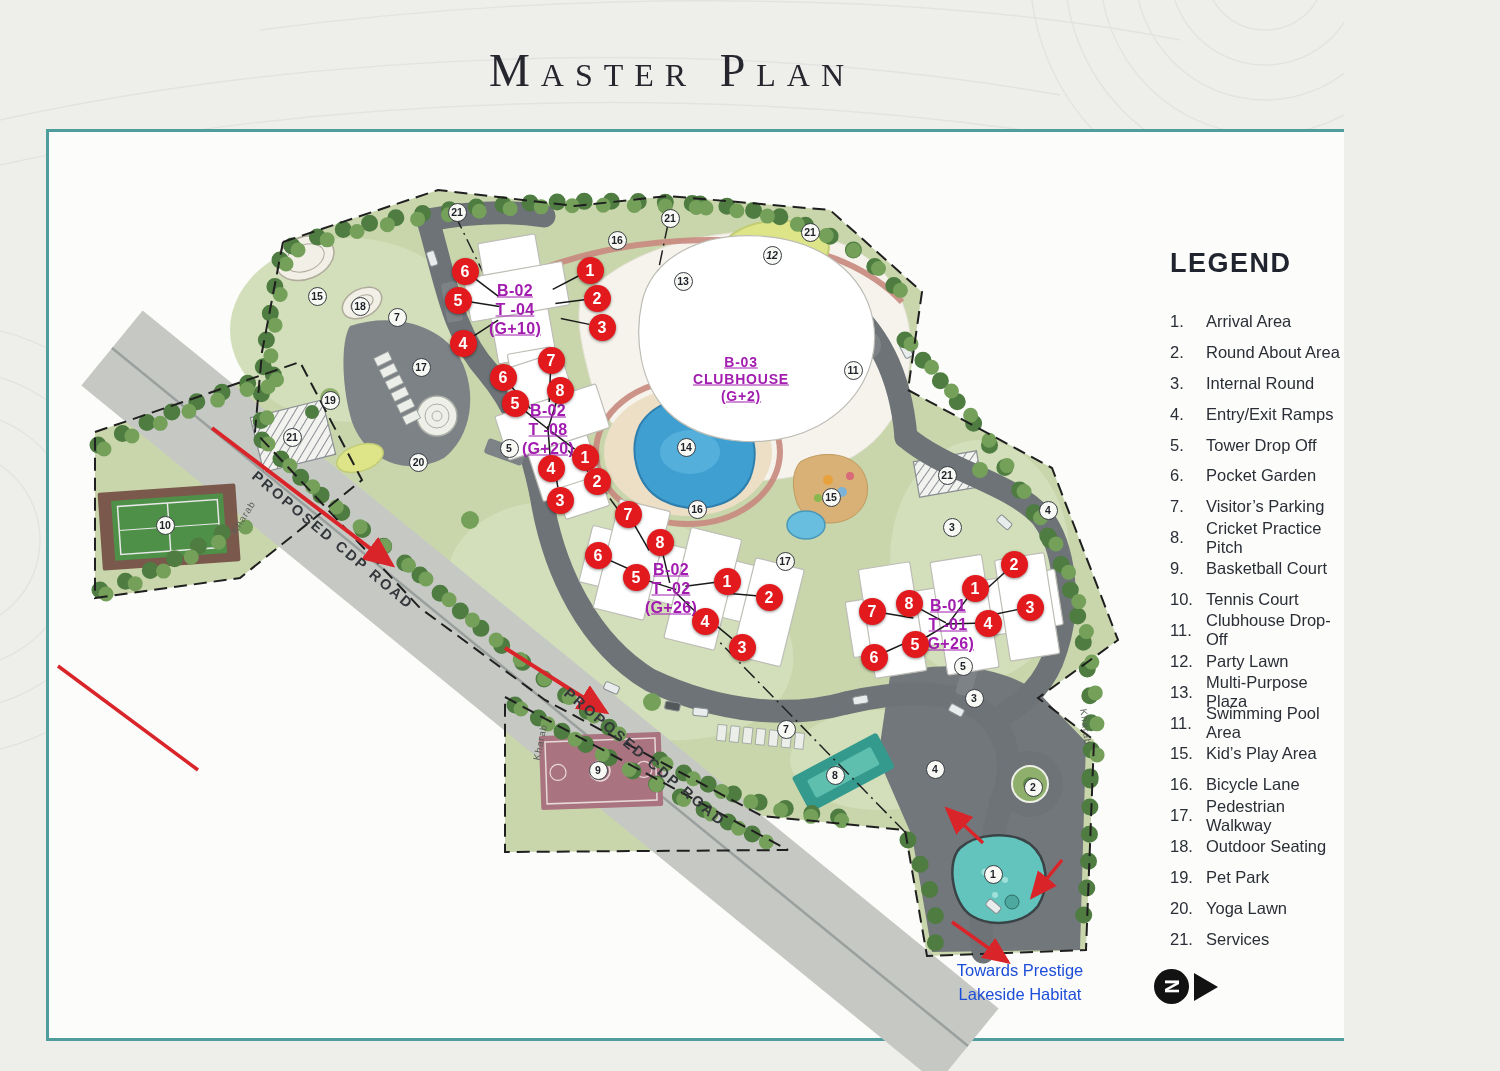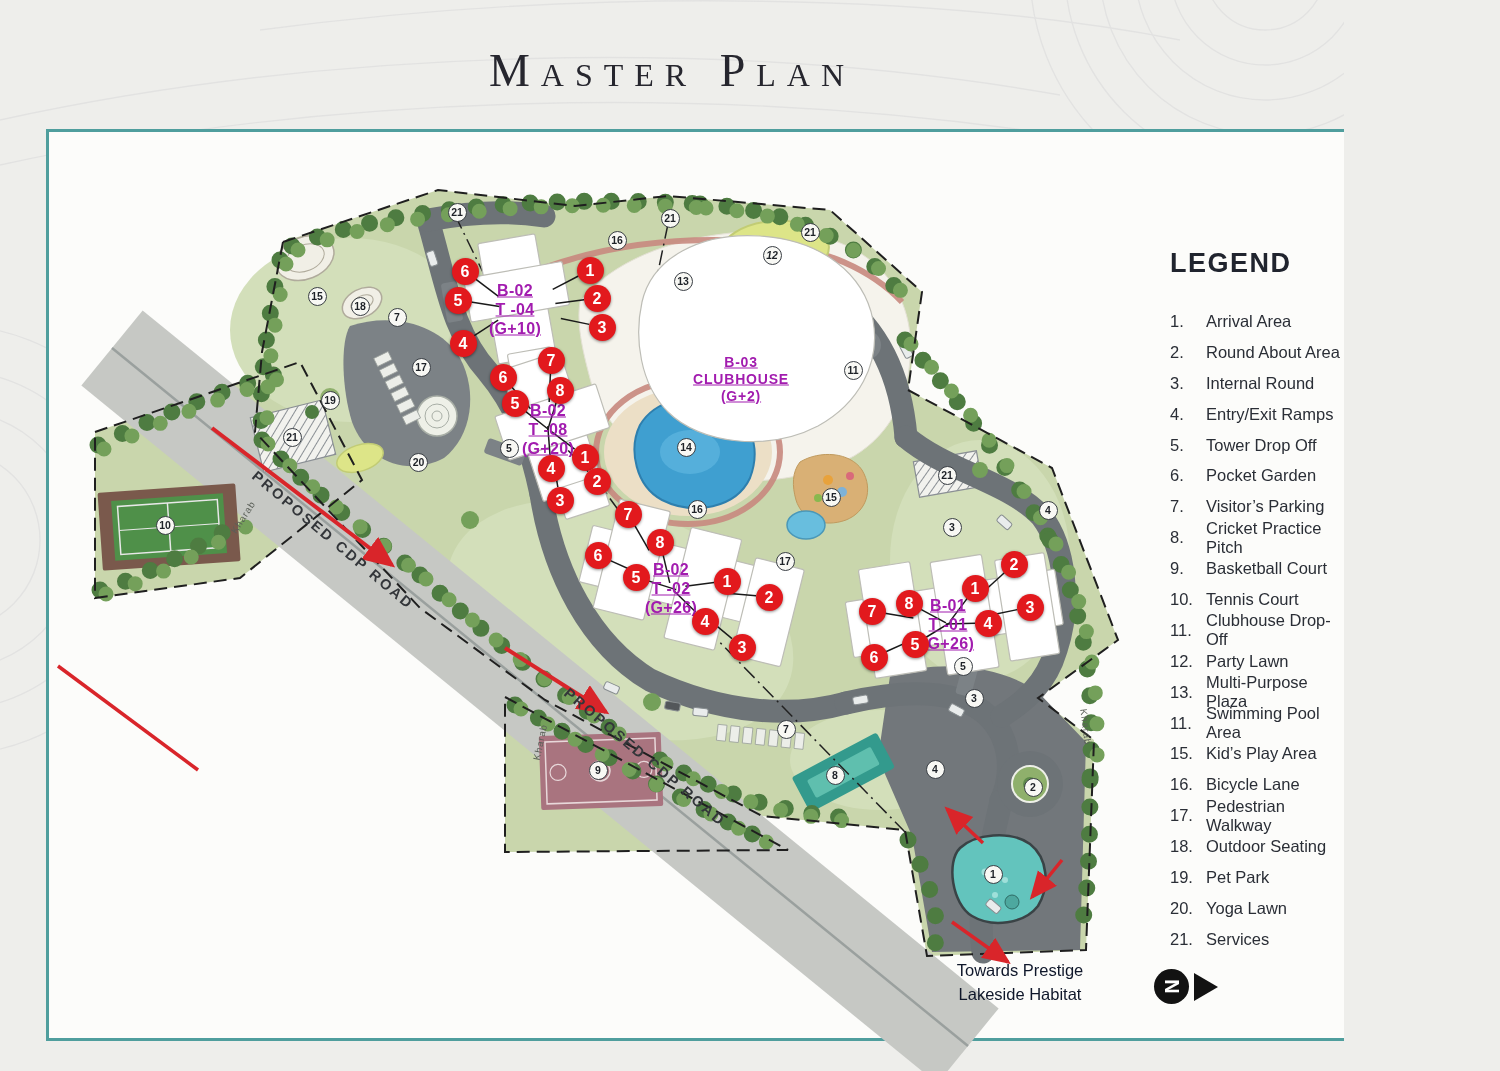--- a/index.html
+++ b/index.html
@@ -32,21 +32,21 @@
       box-sizing:border-box;border:1.5px solid #3a3f45;background:#f8f8f4;color:#1e2228;text-align:center;
       font:700 10.5px/16px "Liberation Sans",sans-serif;}
   .bldg{position:absolute;transform:translate(-50%,-50%);text-align:center;color:#a21caf;white-space:nowrap;text-decoration:underline;}
   .bldg span{display:block;font:800 16px/19px "Liberation Sans",sans-serif;letter-spacing:.3px;}
   .bldg.club span{font:800 14px/17px "Liberation Sans",sans-serif;letter-spacing:.8px;}
   .road-label{position:absolute;white-space:nowrap;font:700 14.5px "Liberation Sans",sans-serif;
       letter-spacing:2.5px;color:#33363a;}
   .edge-label{position:absolute;white-space:nowrap;font:400 9.5px "Liberation Sans",sans-serif;
       letter-spacing:1px;color:#5a5f58;}
   .note{position:absolute;transform:translate(-50%,0);text-align:center;
-      font:400 16.5px/24px "Liberation Sans",sans-serif;color:#0f172a;z-index:5;}
+      font:400 16.5px/24px "Liberation Sans",sans-serif;color:#1d4ed8;z-index:5;}
   
   .north{position:absolute;left:1154px;top:969px;display:flex;align-items:center;z-index:5;}
   .north .disc{width:35px;height:35px;border-radius:50%;background:#121212;color:#fff;
       display:flex;align-items:center;justify-content:center;}
   .north .disc span{display:block;transform:rotate(90deg);font:800 20px "Liberation Sans",sans-serif;}
   .north .tri{width:0;height:0;margin-left:5px;border-left:24px solid #121212;
       border-top:14px solid transparent;border-bottom:14px solid transparent;}
 </style>
 </head>
 <body>

